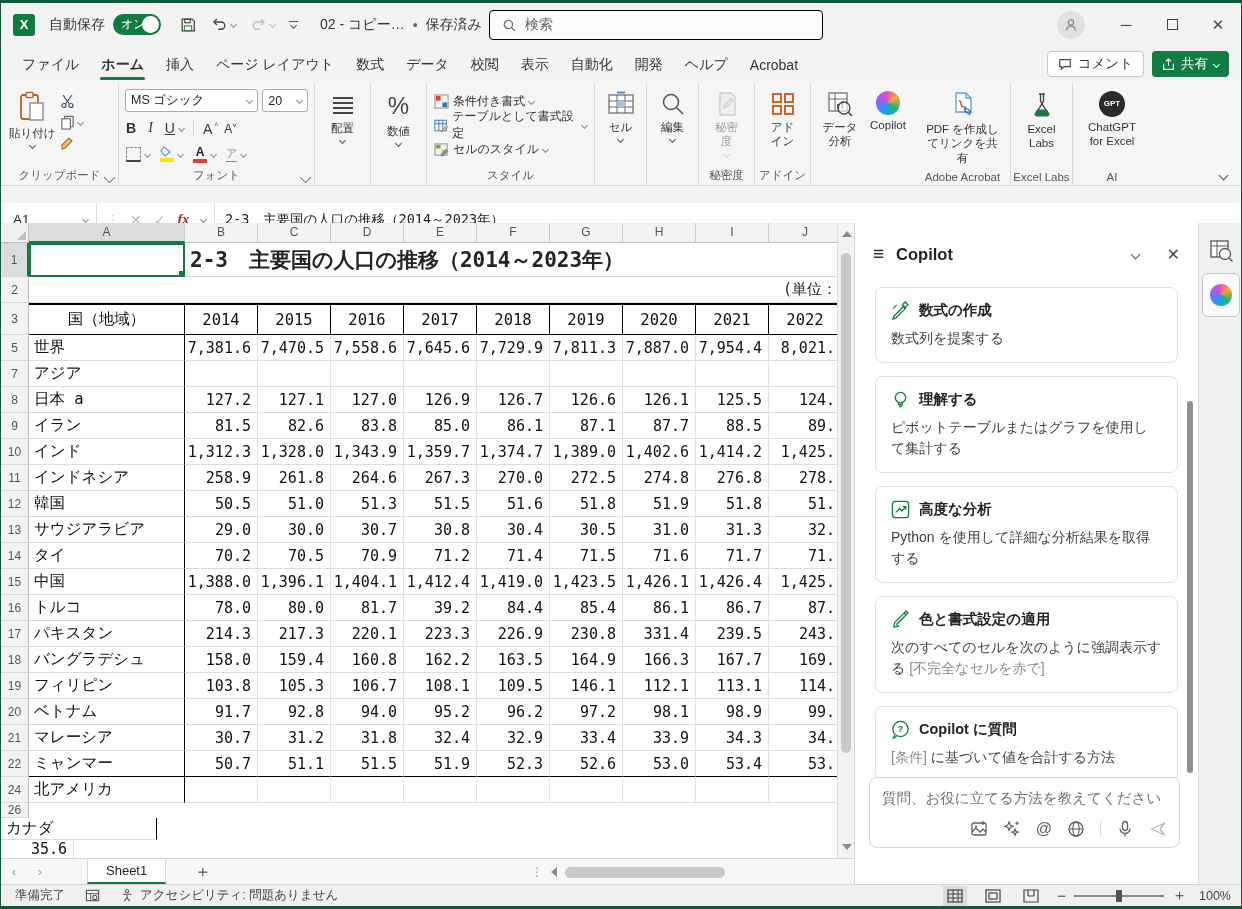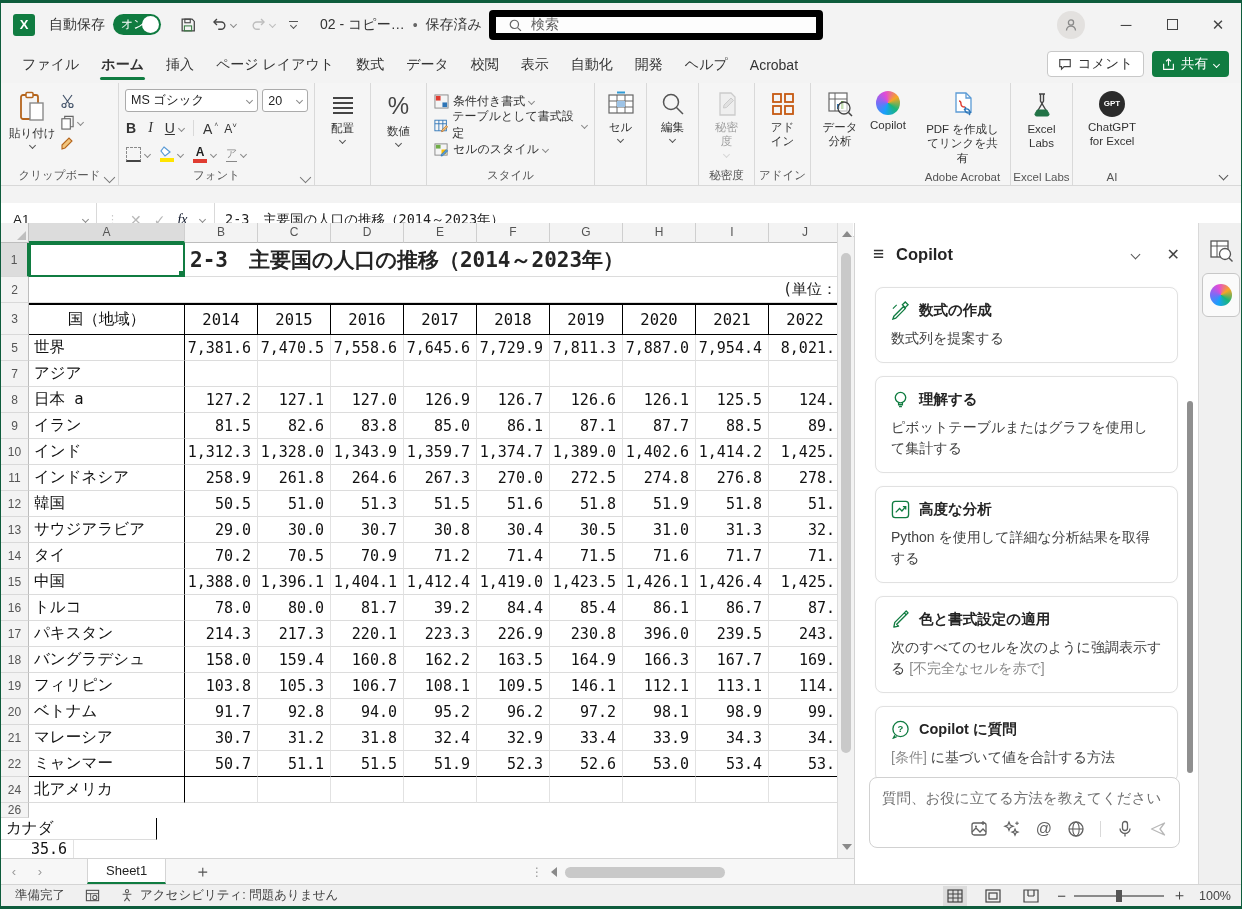--- a/index.html
+++ b/index.html
@@ -23,21 +23,21 @@
              font-size:13px; display:flex; align-items:center; justify-content:center; margin:0 14px 0 12px; }
   .autosave { display:flex; align-items:center; gap:8px; font-size:14px; color:#333; }
   .toggle { width:48px; height:21px; background:#0f7b40; border-radius:11px; display:flex; align-items:center;
             color:#fff; font-size:12px; padding-left:8px; position:relative; }
   .toggle .knob { position:absolute; right:2px; top:2px; width:17px; height:17px; background:#fff; border-radius:50%; }
   .qat { display:flex; align-items:center; gap:14px; margin-left:18px; }
   .qat .btn { display:flex; align-items:center; gap:3px; }
   .fname { margin-left:22px; font-size:14px; color:#333; display:flex; align-items:center; gap:8px; }
   .fname .dot { color:#666; }
   .searchbox { position:absolute; left:488px; top:7px; width:334px; height:30px; background:#fdfdfd;
-               border:7px solid #000000; border-radius:4px; display:flex; align-items:center; gap:8px;
+               border:1px solid #000000; border-radius:4px; display:flex; align-items:center; gap:8px;
                padding-left:12px; font-size:14px; color:#616161; }
   .winctl { position:absolute; right:0; top:0; height:43px; display:flex; align-items:center; }
   .avatar { width:28px; height:28px; border-radius:50%; background:#e3e1df; display:flex; align-items:center;
             justify-content:center; margin-right:18px; }
   .wbtn { width:46px; height:43px; display:flex; align-items:center; justify-content:center; font-size:15px; color:#444; }
   .wbtn .sq { width:11px; height:11px; border:1.2px solid #444; }
 
   
   .tabbar { left:0; top:43px; width:1240px; height:37px; display:flex; align-items:center; padding-left:10px; }
   .rtab { padding:8px 11px; font-size:14px; color:#333; position:relative; white-space:nowrap; }
@@ -78,21 +78,21 @@
                   background:conic-gradient(from 200deg,#18a0fb,#7b6cf6,#e24ad8,#f6a623,#19b57a,#18a0fb); }
   .ribbon-collapse { position:absolute; right:14px; bottom:6px; }
 
   
   .fbar { left:0; top:200px; width:1240px; height:34px; background:#fff; border-bottom:1px solid #cfcfcf;
           display:flex; align-items:stretch; }
   .namebox { width:96px; border-right:1px solid #d9d9d9; display:flex; align-items:center;
              justify-content:space-between; padding:0 8px 0 12px; font-size:13.5px; color:#222; }
   .fbtns { width:118px; border-right:1px solid #d9d9d9; display:flex; align-items:center; gap:12px;
            padding-left:10px; color:#9a9a9a; font-size:14px; }
-  .fx { font-style:italic; font-family:"Liberation Serif",serif; color:#0f172a; font-weight:normal; }
+  .fx { font-style:italic; font-family:"Liberation Serif",serif; color:#b91c1c; font-weight:bold; }
   .fval { flex:1; display:flex; align-items:center; padding-left:10px; font-size:13.5px; color:#222;
           font-family:"DejaVu Sans Mono","DejaVu Sans",monospace; }
 
   
   .gridwrap { left:0; top:220px; width:836px; height:635px; background:#fff; overflow:hidden; }
   .colhdr { display:flex; height:20px; background:#f3f3f3; }
   .corner { width:28px; flex:none; background:#f0f0f0; border-right:1px solid #bdbdbd; border-bottom:1px solid #bdbdbd; position:relative; }
   .corner::after { content:""; position:absolute; right:2px; bottom:2px; border-left:9px solid transparent;
                    border-bottom:9px solid #bfbfbf; }
   .ch { flex:none; text-align:center; font-size:12px; color:#555; line-height:19px;
@@ -712,21 +712,21 @@
       </div>
       <div class="grow" style="height: 26px;">
         <span class="rn">17</span>
         <span class="cell lab" style="width: 156px;">パキスタン</span>
         <span class="cell num" style="width: 73px;">214.3</span>
         <span class="cell num" style="width: 73px;">217.3</span>
         <span class="cell num" style="width: 73px;">220.1</span>
         <span class="cell num" style="width: 73px;">223.3</span>
         <span class="cell num" style="width: 73px;">226.9</span>
         <span class="cell num" style="width: 73px;">230.8</span>
-        <span class="cell num" style="width: 73px;">396.0</span>
+        <span class="cell num" style="width: 73px;">331.4</span>
         <span class="cell num" style="width: 73px;">239.5</span>
         <span class="cell num" style="width: 73px;">243.</span>
       </div>
       <div class="grow" style="height: 26px;">
         <span class="rn">18</span>
         <span class="cell lab" style="width: 156px;">バングラデシュ</span>
         <span class="cell num" style="width: 73px;">158.0</span>
         <span class="cell num" style="width: 73px;">159.4</span>
         <span class="cell num" style="width: 73px;">160.8</span>
         <span class="cell num" style="width: 73px;">162.2</span>

